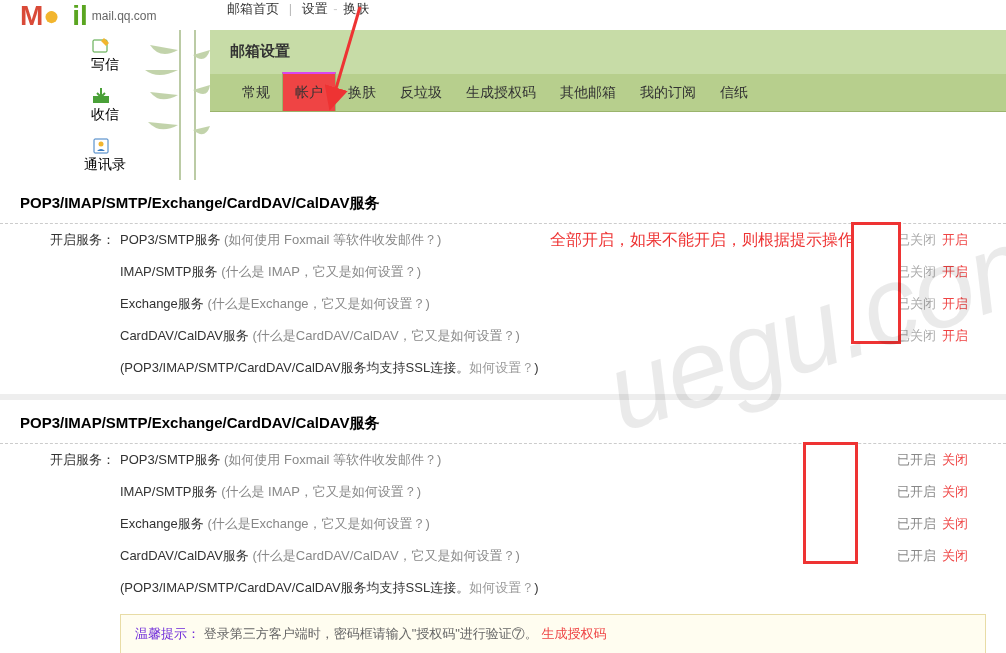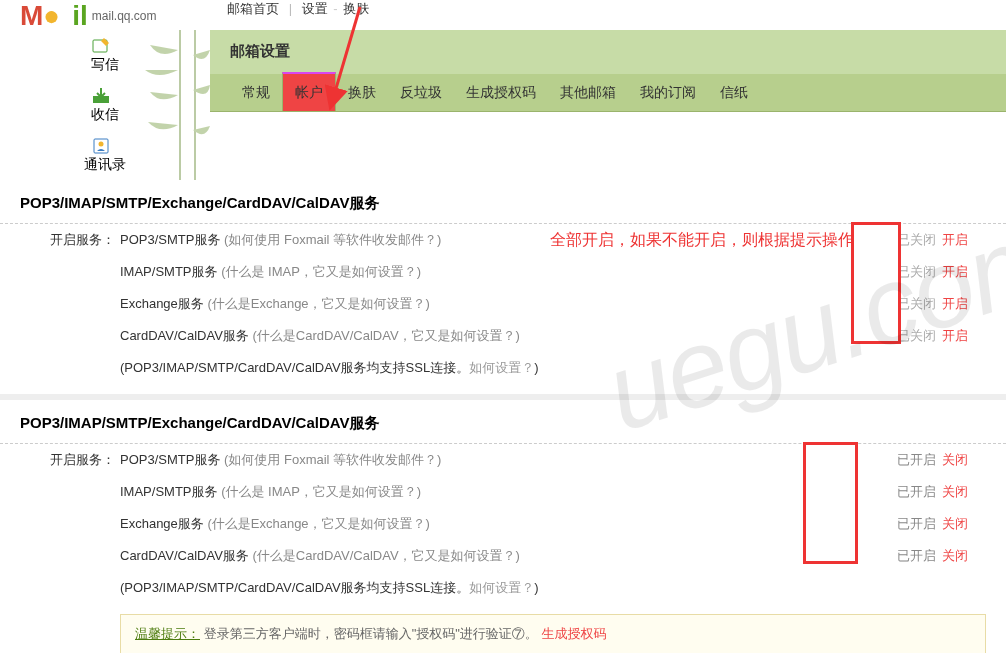--- a/index.html
+++ b/index.html
@@ -42,21 +42,21 @@
   .status.on { color:#888;}
   .action { width:50px; text-align:left; padding-left:6px;}
   .hint-line { color:#999; }
   .hint-line a { color:#999;text-align:center; }
 
   .annot { position:absolute; color:#e33; font-size:16px; }
   .redbox { position:absolute; border:3px solid #e33; }
   .arrow { position:absolute; }
 
   .warmtip { margin:10px 20px 10px 120px; background:#fffdf0; border:1px solid #e8dca6; padding:10px 14px; color:#666;}
-  .warmtip .tiplabel { color:#4d7c0f;text-decoration:underline; }
+  .warmtip .tiplabel { color:#6d28d9; }
 
   .watermark { position:absolute; font-size:110px; color:#000; opacity:0.08; font-weight:300; letter-spacing:-2px; transform: rotate(-18deg); pointer-events:none; right:-60px; top:260px; font-family: Arial, sans-serif; font-style: italic;}
 </style>
 </head>
 <body>
 
 <div class="top">
   <div class="logo-block">
     <span class="logo">
         <span class="m1">M</span>

